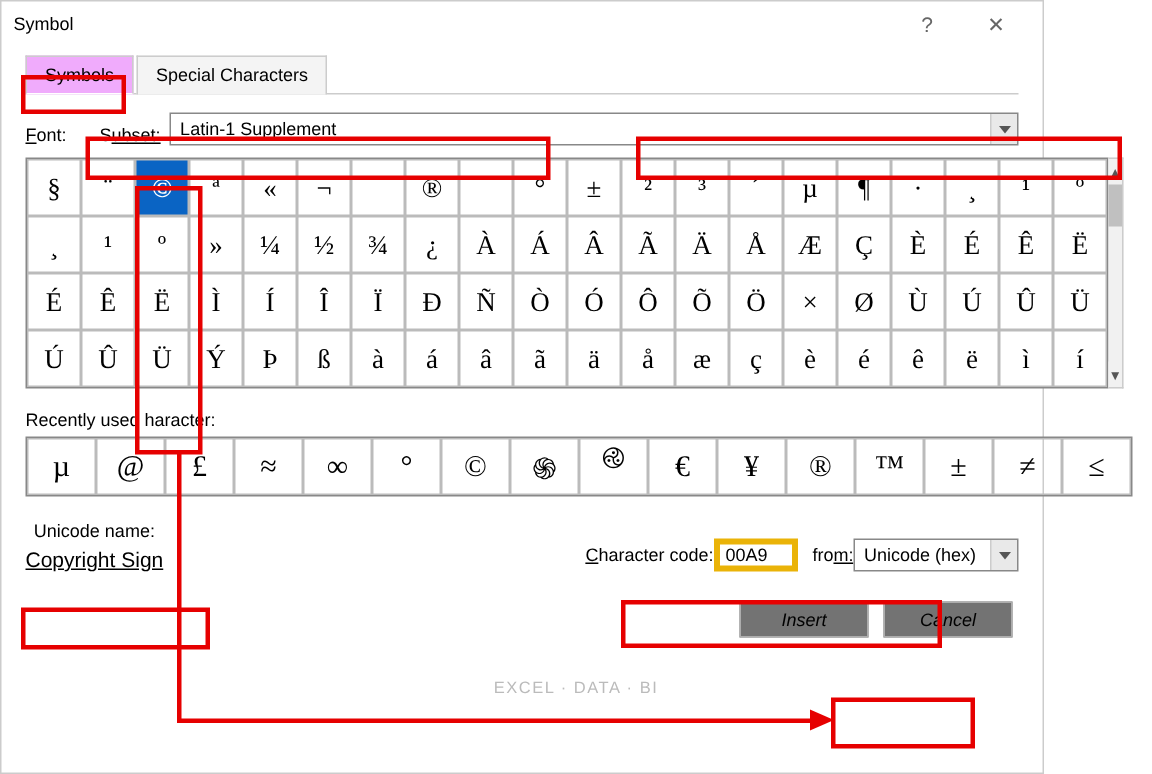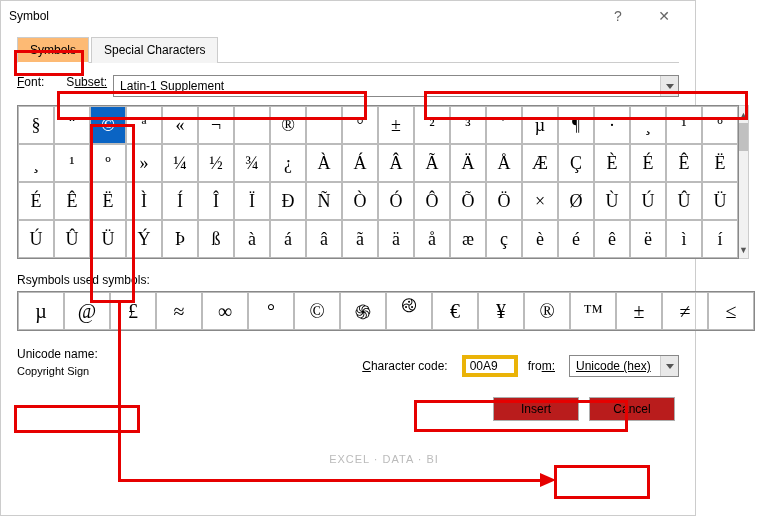--- a/index.html
+++ b/index.html
@@ -6,50 +6,50 @@
 body { font-family: "Segoe UI", Tahoma, sans-serif; font-size: 12px; background: #fff; width: 768px; height: 516px; overflow: hidden; position: relative; }
 .dialog { width: 696px; height: 516px; background: #fff; border: 1px solid #ccc; }
 .titlebar { height: 30px; display: flex; align-items: center; padding: 0 8px; }
 .titlebar .title { font-size: 12px; }
 .titlebar .spacer { flex: 1; }
 .win-btn { width: 46px; height: 30px; display: flex; align-items: center; justify-content: center; font-size: 14px; color: #666; cursor: pointer; }
 .win-btn.help { font-family: Arial; }
 .content { padding: 6px 16px 10px 16px; }
 .tabs { display: flex; border-bottom: 1px solid #ccc; }
 .tab { padding: 5px 12px 5px 12px; border: 1px solid #ccc; border-bottom: none; background: #fff; margin-right: 2px; margin-bottom: -1px; cursor: pointer; font-size: 12px; }
-.tab.active { background: #fdba74; border-bottom: 1px solid #fff; }
+.tab.active { background: #f0abfc; border-bottom: 1px solid #fff; }
 .tab.inactive { background: #f4f4f4; }
-.row { display: flex; align-items: flex-start; margin: 12px 0 8px 0; gap: 6px; }
+.row { display: flex; align-items: flex-end; margin: 12px 0 8px 0; gap: 6px; }
 .label { font-size: 12px; }
 .label .u { text-decoration: underline; }
 .combo { display: flex; align-items: center; border: 1px solid #888; height: 22px; background: #fff; }
 .combo .combo-text { padding: 0 6px; flex: 1; font-size: 12px; }
 .combo .combo-btn { width: 18px; height: 100%; background: #e9e9e9; border-left: 1px solid #ccc; display: flex; align-items: center; justify-content: center; }
 .font-combo { width: 298px; }
 .subset-combo { flex: 1; }
 .grid-wrap { display: flex; }
 .grid { border: 1px solid #888; display: grid; grid-template-columns: repeat(20, 36px); grid-template-rows: repeat(4, 38px); }
 .cell { border: 1px solid #bbb; display: flex; align-items: center; justify-content: center; font-size: 18px; font-family: "Times New Roman", serif; cursor: pointer; background: #fff; }
 .cell.selected { background: #0a64c4; color: #fff; font-weight: bold; }
 .scrollbar { width: 17px; border: 1px solid #ccc; border-left: none; background: #f1f1f1; display: flex; flex-direction: column; }
 .sb-btn { height: 17px; background: #f1f1f1; display: flex; align-items: center; justify-content: center; font-size: 9px; color: #555; }
 .sb-track { flex: 1; position: relative; }
 .sb-thumb { position: absolute; top: 0; left: 0; right: 0; height: 28px; background: #c0c0c0; }
 .recent-label { margin: 14px 0 4px 0; font-size: 12px; }
 .recent-grid { display: grid; grid-template-columns: repeat(16, 46px); grid-template-rows: 38px; border: 1px solid #888; width: fit-content; }
 .recent-cell { border: 1px solid #bbb; display: flex; align-items: center; justify-content: center; font-size: 20px; font-family: "Times New Roman", serif; cursor: pointer; }
 .bottom-row { display: flex; align-items: flex-end; margin-top: 16px; gap: 10px; }
-.uname-block { display: flex; flex-direction: column; }
+.uname-block { display: flex; flex-direction: column; align-items: center; }
 .uname-label { font-size: 12px; margin-bottom: 4px; }
-.uname-value { font-size: 11px; }
-.code-block { display: flex; align-items: center; gap: 14px; }
+.uname-value { font-size: 14px; text-decoration: underline; }
+.code-block { display: flex; align-items: center; gap: 0; }
 .code-input { width: 56px; height: 22px; border: 4px solid #eab308; padding: 0 4px; font-size: 12px; }
-.from-combo { width: 110px; text-decoration: underline; }
+.from-combo { width: 110px; }
 .btn-row { display: flex; justify-content: flex-end; gap: 10px; margin-top: 20px; padding-right: 4px; }
-.btn { width: 86px; height: 24px; border: 1px solid #adadad; background: #b91c1c; display: flex; align-items: center; justify-content: center; font-size: 12px; cursor: pointer; }
+.btn { width: 86px; height: 24px; border: 1px solid #adadad; background: #737373; display: flex; align-items: center; justify-content: center; font-size: 12px; cursor: pointer; font-style: italic; }
 .arrow-line { position: absolute; background: #e60000; z-index: 19; pointer-events: none; }
 .red-box-bg { position: absolute; border: 3px solid #e60000; z-index: 10; pointer-events: none; }
 .chev-down { width: 0; height: 0; border-left: 4px solid transparent; border-right: 4px solid transparent; border-top: 5px solid #555; }
 .watermark { position: absolute; top: 453px; left: 0; right: 0; text-align: center; font-size: 11px; color: #bbb; z-index: 5; pointer-events: none; }
 .watermark-sub { font-size: 11px; letter-spacing: 1px; }
 </style>
 </head>
 <body>
 
 <div class="dialog">
@@ -162,21 +162,21 @@
         </div>
       <div class="scrollbar">
         <div class="sb-btn">▲</div>
         <div class="sb-track">
             <div class="sb-thumb"></div>
           </div>
         <div class="sb-btn">▼</div>
       </div>
     </div>
 
-    <div class="recent-label"><span class="u">R</span><span>symbols used symbols:</span></div>
+    <div class="recent-label"><span class="u">R</span><span>ecently used haracter:</span></div>
     <div class="recent-grid" id="recent-grid">
         <div class="recent-cell">µ</div>
         <div class="recent-cell">@</div>
         <div class="recent-cell">£</div>
         <div class="recent-cell">≈</div>
         <div class="recent-cell">∞</div>
         <div class="recent-cell">°</div>
         <div class="recent-cell">©</div>
         <div class="recent-cell">֍</div>
         <div class="recent-cell">࿋</div>

